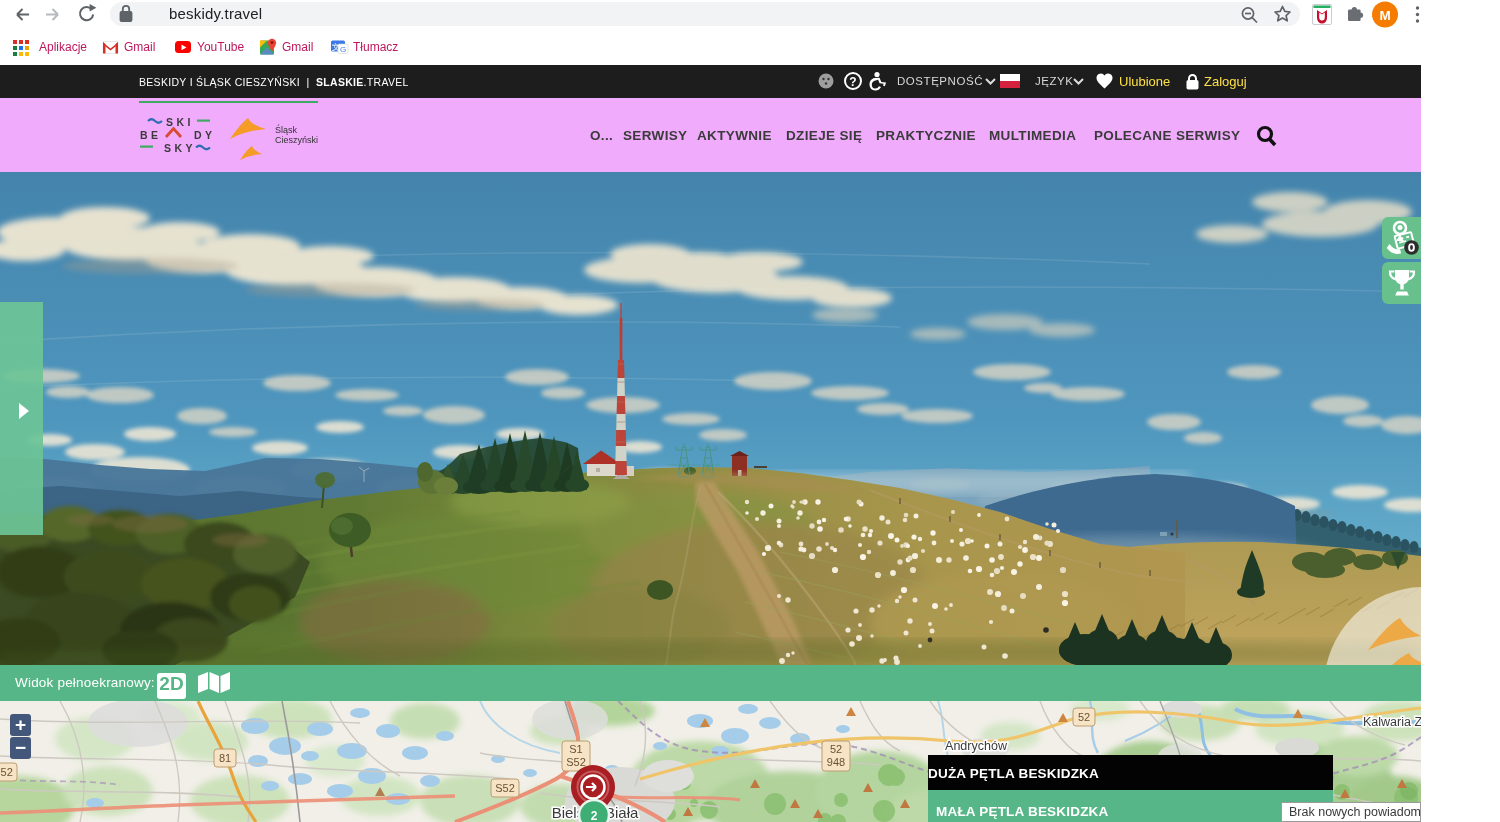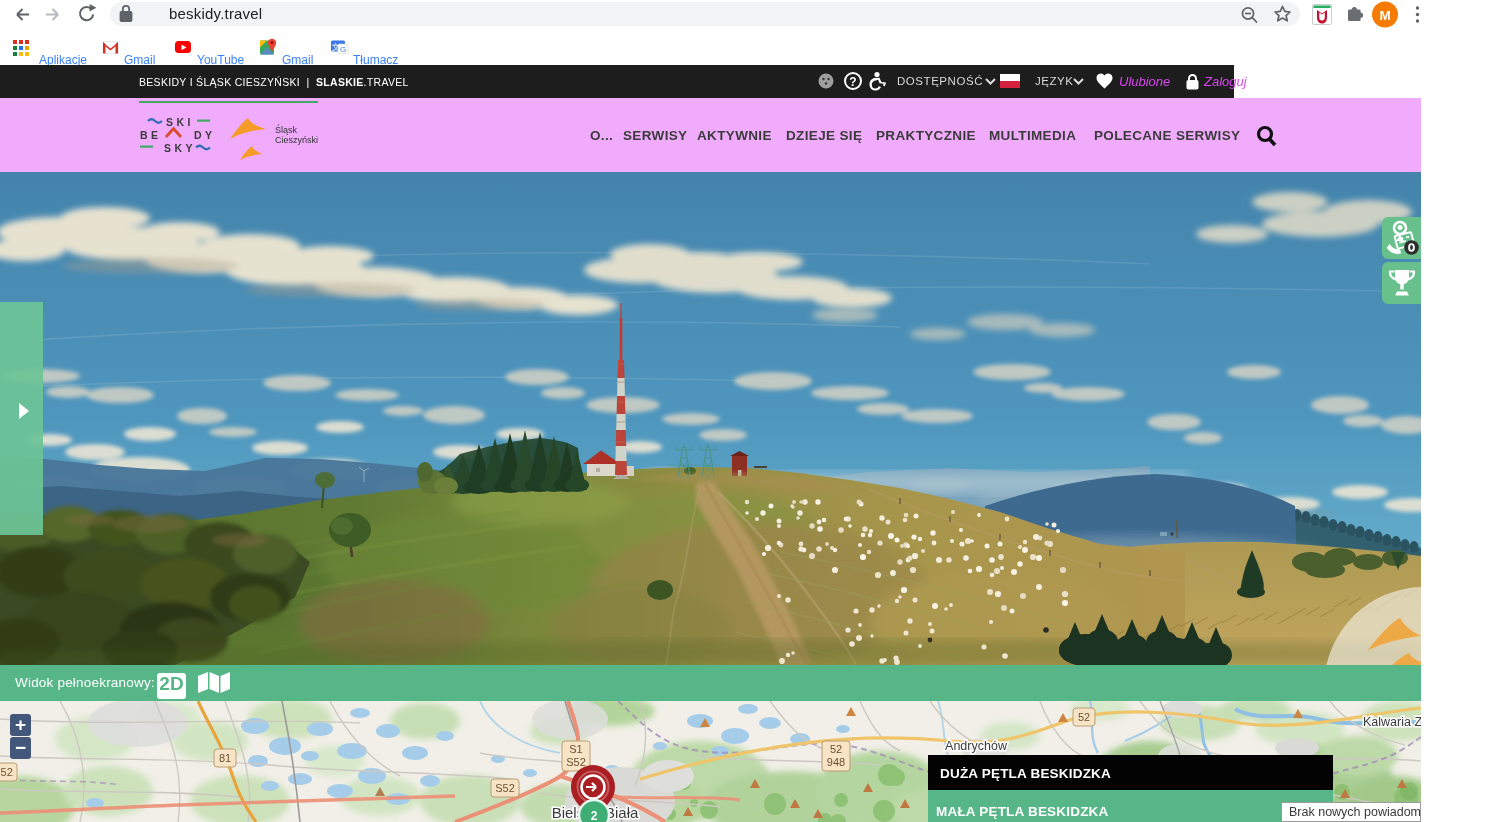--- a/index.html
+++ b/index.html
@@ -3,42 +3,42 @@
 <meta charset="utf-8">
 <style>
 * { margin:0; padding:0; box-sizing:border-box; }
 body { width:1500px; height:822px; overflow:hidden; background:#fff; font-family:"Liberation Sans", sans-serif; position:relative; }
 
 #toolbar { position:absolute; left:0; top:0; width:1500px; height:30px; background:#fff; }
 #pill { position:absolute; left:110px; top:2px; width:1190px; height:24px; background:#f1f3f4; border-radius:13px; }
 #urltext { position:absolute; left:141px; top:5px; font-size:15px; color:#202124; letter-spacing:.2px;margin-left:28px; }
 
 #bookmarks { position:absolute; left:0; top:30px; width:1500px; height:35px; background:#fff; }
-.bktext { position:absolute; top:10px; font-size:12px; color:#3b82f6;margin-top:13px; }
-
-#sitebar { position:absolute; left:0; top:65px; width:1234px; height:33px; background:#1d1d1d; color:#e8e8e8; }
+.bktext { position:absolute; top:10px; font-size:12px; color:#be185d; }
+
+#sitebar { position:absolute; left:0; top:65px; width:1421px; height:33px; background:#1d1d1d; color:#e8e8e8; }
 #sitebar .lft { position:absolute; left:139px; top:11px; font-size:10.5px; letter-spacing:.3px; color:#fff; }
 .sb { position:absolute; top:10px; font-size:11.5px; letter-spacing:.55px; color:#d8d8d8; }
-.sbm { position:absolute; top:9px; font-size:13px; color:#d946ef;font-style:italic; }
+.sbm { position:absolute; top:9px; font-size:13px; color:#fde047; }
 
 #nav { position:absolute; left:0; top:98px; width:1421px; height:74px; background:#f0abfc; }
 #greenline { position:absolute; left:139px; top:3px; width:179px; height:2px; background:#3faa63; }
 .mi { position:absolute; top:30px; font-size:13.5px; font-weight:bold; color:#3b3b3b; letter-spacing:.35px; }
 
 #hero { position:absolute; left:0; top:172px; width:1421px; height:493px; overflow:hidden; }
 #herotab { position:absolute; left:0; top:130px; width:43px; height:233px; background:rgba(109,196,150,.92); }
 .hbtn { position:absolute; left:1382px; width:39px; height:42px; background:#68c08d; border-radius:6px 0 0 6px; }
 
 #gbar { position:absolute; left:0; top:665px; width:1421px; height:36px; background:#57b687; color:#fff; }
 #gbar .t { position:absolute; left:15px; top:10px; font-size:13.5px; letter-spacing:.2px; }
 #btn2d { position:absolute; left:157px; top:8px; width:29px; height:26px; background:#fff; border-radius:3px; color:#57b687; font-weight:bold; font-size:19px; text-align:center; line-height:22px; }
 
 #map { position:absolute; left:0; top:701px; width:1421px; height:121px; background:#f1efe9; overflow:hidden; }
 .zbtn { position:absolute; left:10px; width:21px; height:22px; background:#42577a; color:#fff; text-align:center; font-size:19px; line-height:21px; border-radius:3px; font-weight:bold;}
-#panel1 { position:absolute; left:928px; top:54px; width:405px; height:35px; background:#030303; color:#fff; font-weight:bold; font-size:13.5px; line-height:37px; padding-left:12px; letter-spacing:.2px; }
+#panel1 { position:absolute; left:928px; top:54px; width:405px; height:35px; background:#030303; color:#fff; font-weight:bold; font-size:13.5px; line-height:37px; padding-left:0; letter-spacing:.2px; }
 #panel2 { position:absolute; left:928px; top:89px; width:405px; height:36px; background:#56b687; color:#fff; font-weight:bold; font-size:13.5px; line-height:44px; padding-left:8px; letter-spacing:.2px; }
 #tooltip { position:absolute; left:1281px; top:101px; width:140px; height:20px; background:#fff; border:1px solid #9a9a9a; font-size:12.5px; color:#3a3a3a; padding:2px 0 0 7px; white-space:nowrap; overflow:hidden;}
 </style>
 </head>
 <body>
 <div id="toolbar">
   <svg width="1500" height="30" style="position:absolute;left:0;top:0">
 
     <path d="M29 14.5 h-12 m0 0 l5.5 -5.5 m-5.5 5.5 l5.5 5.5" stroke="#5f6368" stroke-width="2" fill="none"></path>
 

